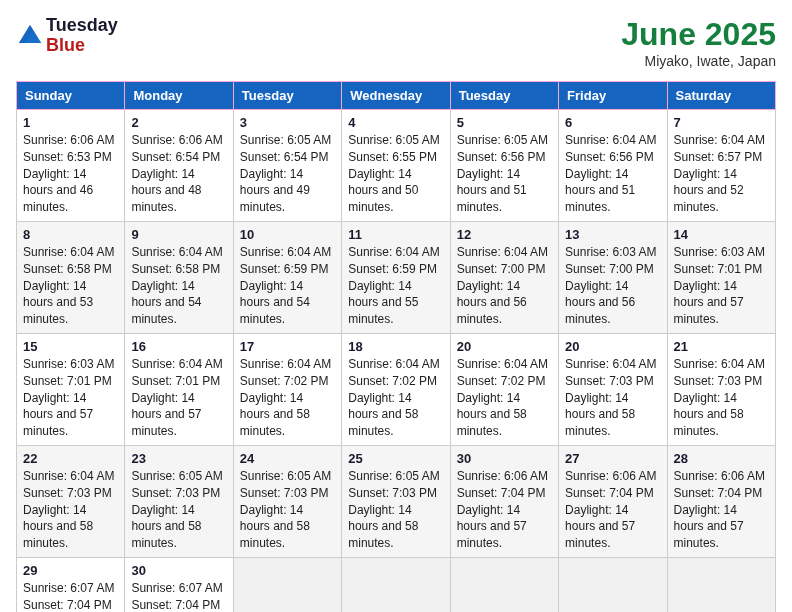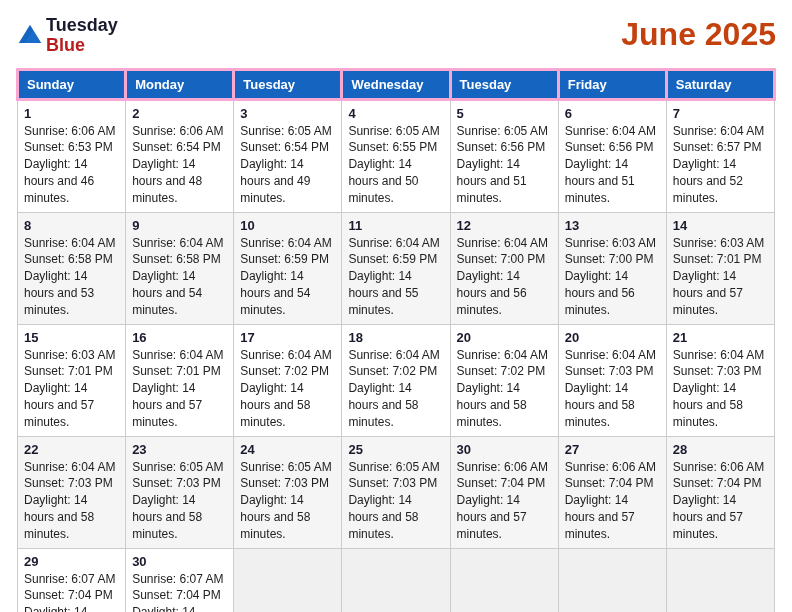--- a/index.html
+++ b/index.html
@@ -29,39 +29,39 @@
     .logo-blue { color: #b91c1c; }
     .logo-icon {
       width: 28px;
       height: 28px;
       margin-right: 2px;
     }
     .title-block { text-align: right; }
     .month-title {
       font-size: 32px;
       font-weight: bold;
-      color: #c2410c;
+      color: #15803d;
       margin-left: 16px;
     }
     .location {
       font-size: 14px;
       color: #333;
     }
     .calendar {
       width: 100%;
       border-collapse: collapse;
       border: 1px solid #ccc;
     }
     .calendar th {
       background: #1565c0;
       color: #fff;
       text-align: left;
       padding: 6px 8px;
       font-size: 13px;
-      border: 3px solid #f9a8d4;
+      border: 1px solid #f9a8d4;
     }
     .calendar td {
       border: 1px solid #ccc;
       vertical-align: top;
       padding: 5px 6px;
       width: calc(100% / 7);
       min-height: 80px;
       background: #fff;
     }
     .calendar tr:nth-child(even) td {
@@ -92,20 +92,21 @@
       <polygon points="20,4 36,30 4,30" fill="#1565c0"></polygon>
       <polygon points="24,12 36,30 12,30" fill="#1976d2" opacity="0.5"></polygon>
     </svg>
     <div class="logo-text">
       <div class="logo-general">Tuesday</div>
       <div class="logo-blue">Blue</div>
     </div>
   </div>
   <div class="title-block">
     <div class="month-title">June 2025</div>
+    <div class="location">Miyako, Iwate, Japan</div>
   </div>
 </div>
 
 <table class="calendar">
   <thead>
     <tr>
     <th>Sunday</th>
         <th>Monday</th>
         <th>Tuesday</th>
         <th>Wednesday</th>

